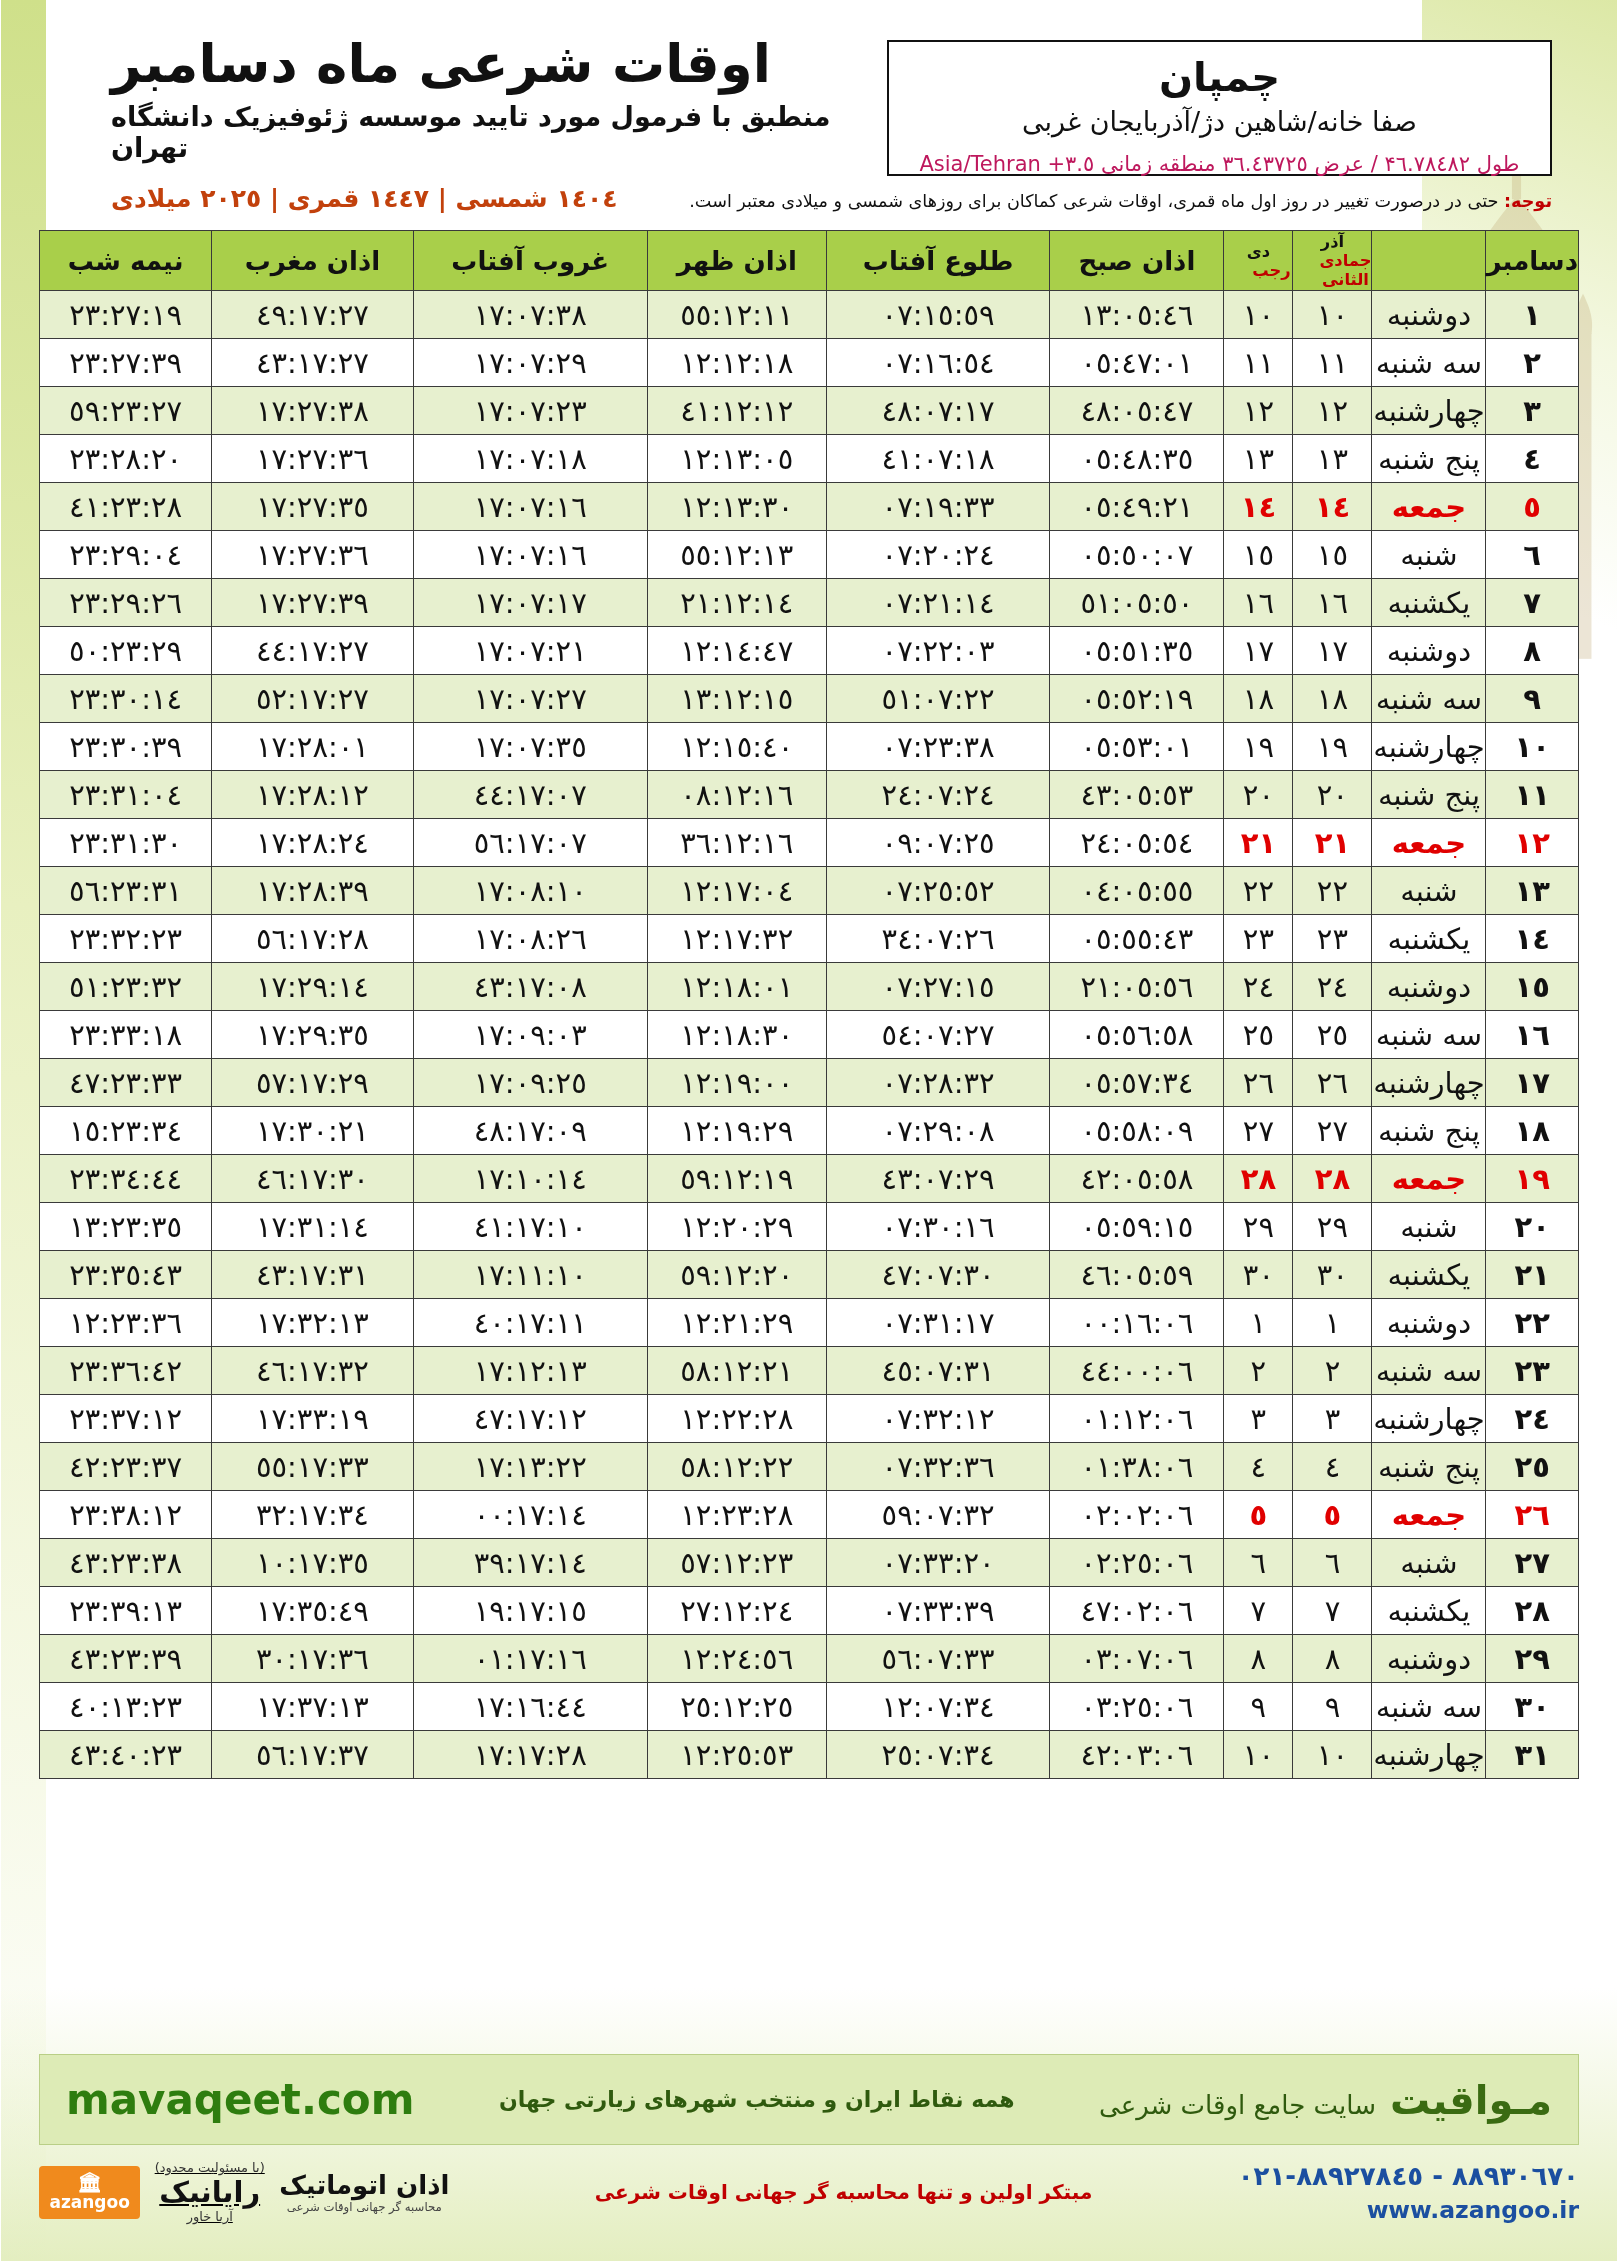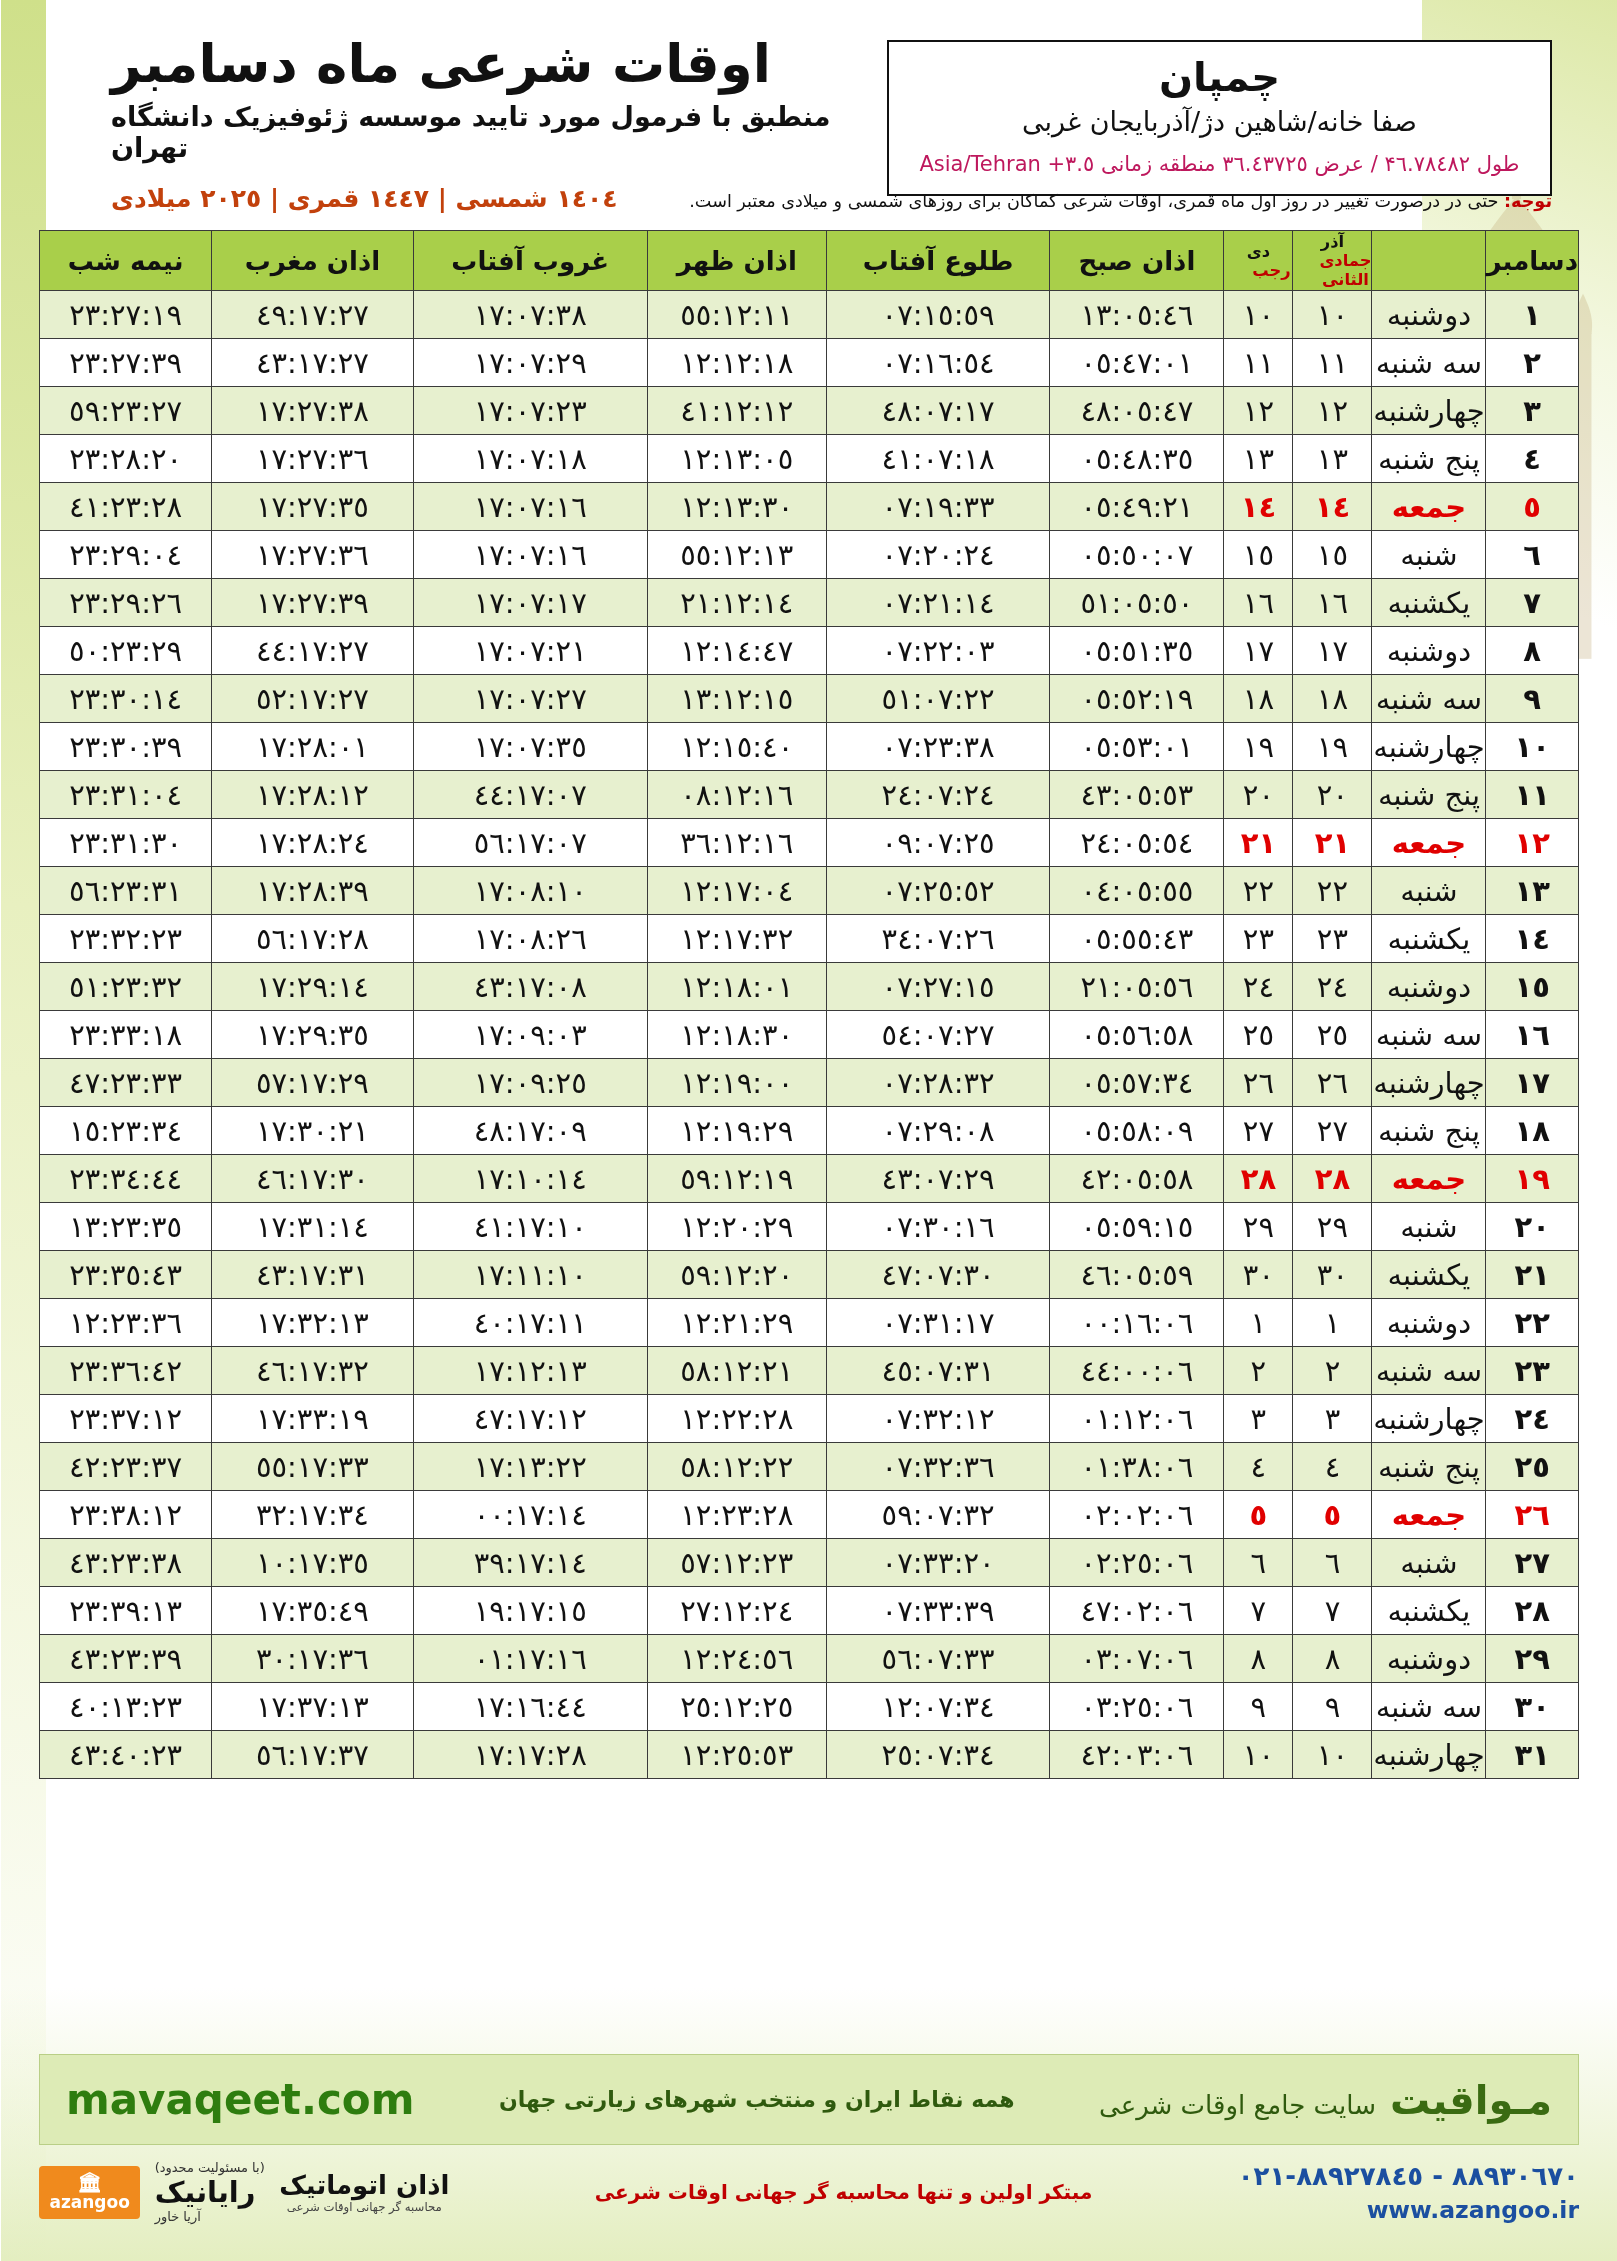--- a/index.html
+++ b/index.html
@@ -32,21 +32,21 @@
   }
 
   
   .page { position: relative; width: 1618px; height: 2261px; padding: 0 39px; }
 
   
   .header { position: relative; height: 196px; }
 
   .city-box {
     position: absolute; top: 40px; right: 27px;
-    width: 665px; height: 156px;
+    width: 665px; height: 136px;
     border: 2.6px solid #111; background: #fff;
     text-align: center; padding-top: 11.7px;
   }
   .city-name { font-size: 40px; font-weight: bold; color: #111; letter-spacing: 0.7px; }
   .city-sub { font-size: 27px; color: #111; margin-top: 6.5px; }
   .city-coords { font-size: 21px; color: #be185d; margin-top: 15px; }
 
   .title-block {
     position: absolute; top: 36px; left: 72px; width: 763px;
     text-align: left; direction: rtl;
@@ -115,21 +115,21 @@
   .fb-right { text-align: right; direction: rtl; }
   .fb-phone { font-size: 26px; font-weight: bold; color: #1b4fa0; direction: ltr; }
   .fb-web { font-size: 23.5px; font-weight: bold; color: #1b4fa0; direction: ltr; margin-top: 5.2px; }
   .fb-mid { text-align: center; color: #c00000; font-size: 20px; font-weight: bold; line-height: 1.5; }
   .fb-left { display: flex; align-items: center; gap: 14.4px; }
   .logo-azangoo {
     background: #f08a1d; color:#fff; font-weight:bold; font-size: 17px;
     padding: 6.5px 10.4px; border-radius: 3.9px; text-align:center; direction: ltr;
   }
   .logo-azangoo .dome { font-size: 19.6px; display:block; line-height:1; }
-  .logo-rayanik { text-align:left; direction: rtl; }
+  .logo-rayanik { text-align:center; direction: rtl; text-decoration: underline; }
   .logo-rayanik .big { font-size: 29px; font-weight: bold; color:#111; }
   .logo-rayanik .small { font-size: 13px; color:#333; }
   .logo-azan-fa { text-align:center; direction: rtl; }
   .logo-azan-fa .big { font-size: 26px; font-weight: bold; color:#111; }
   .logo-azan-fa .small { font-size: 11.7px; color:#444; }
 </style>
 </head>
 <body>
 
 <div class="bg-left-strip"></div>

